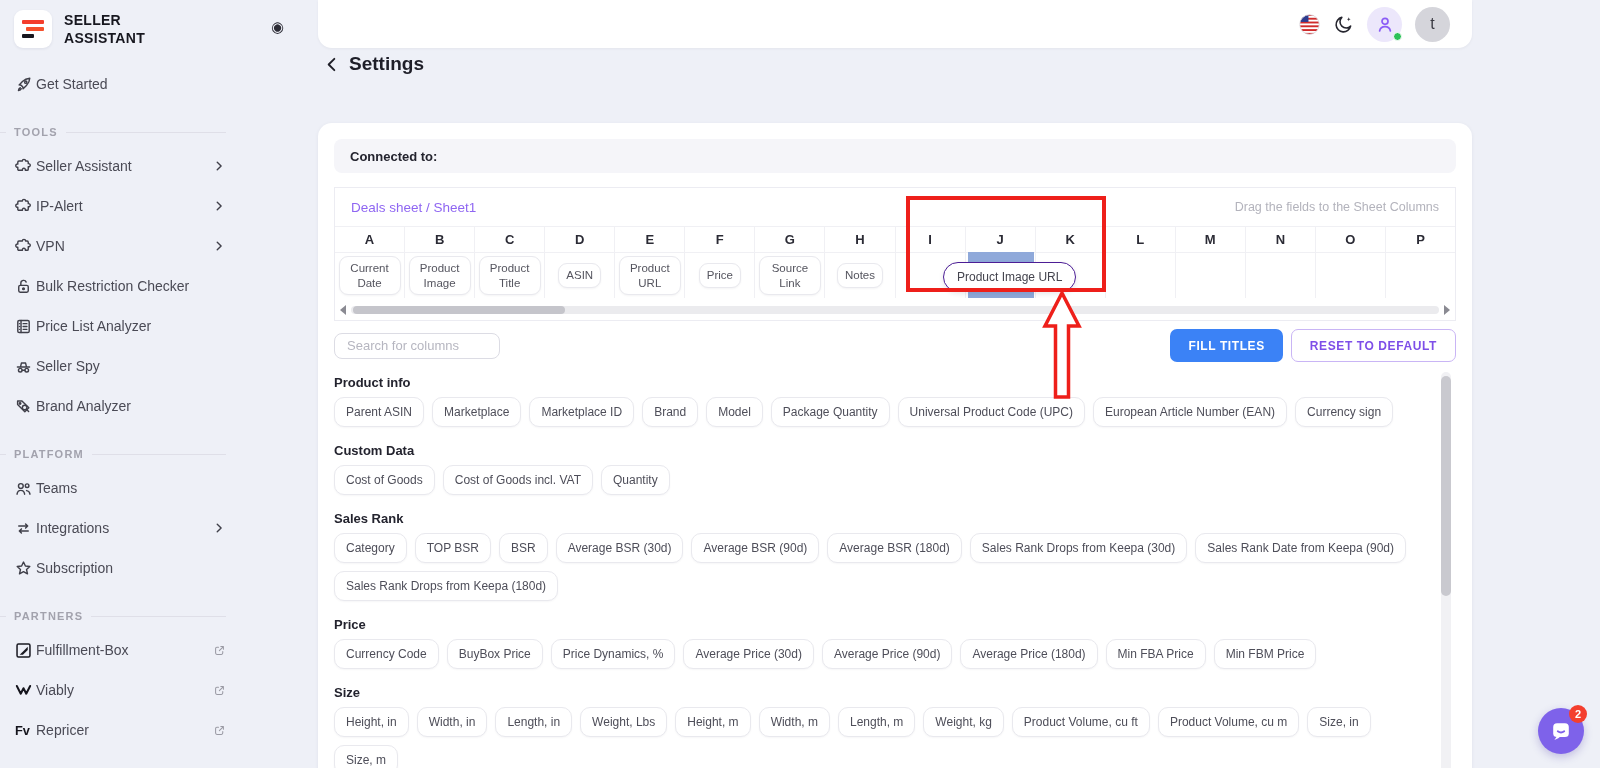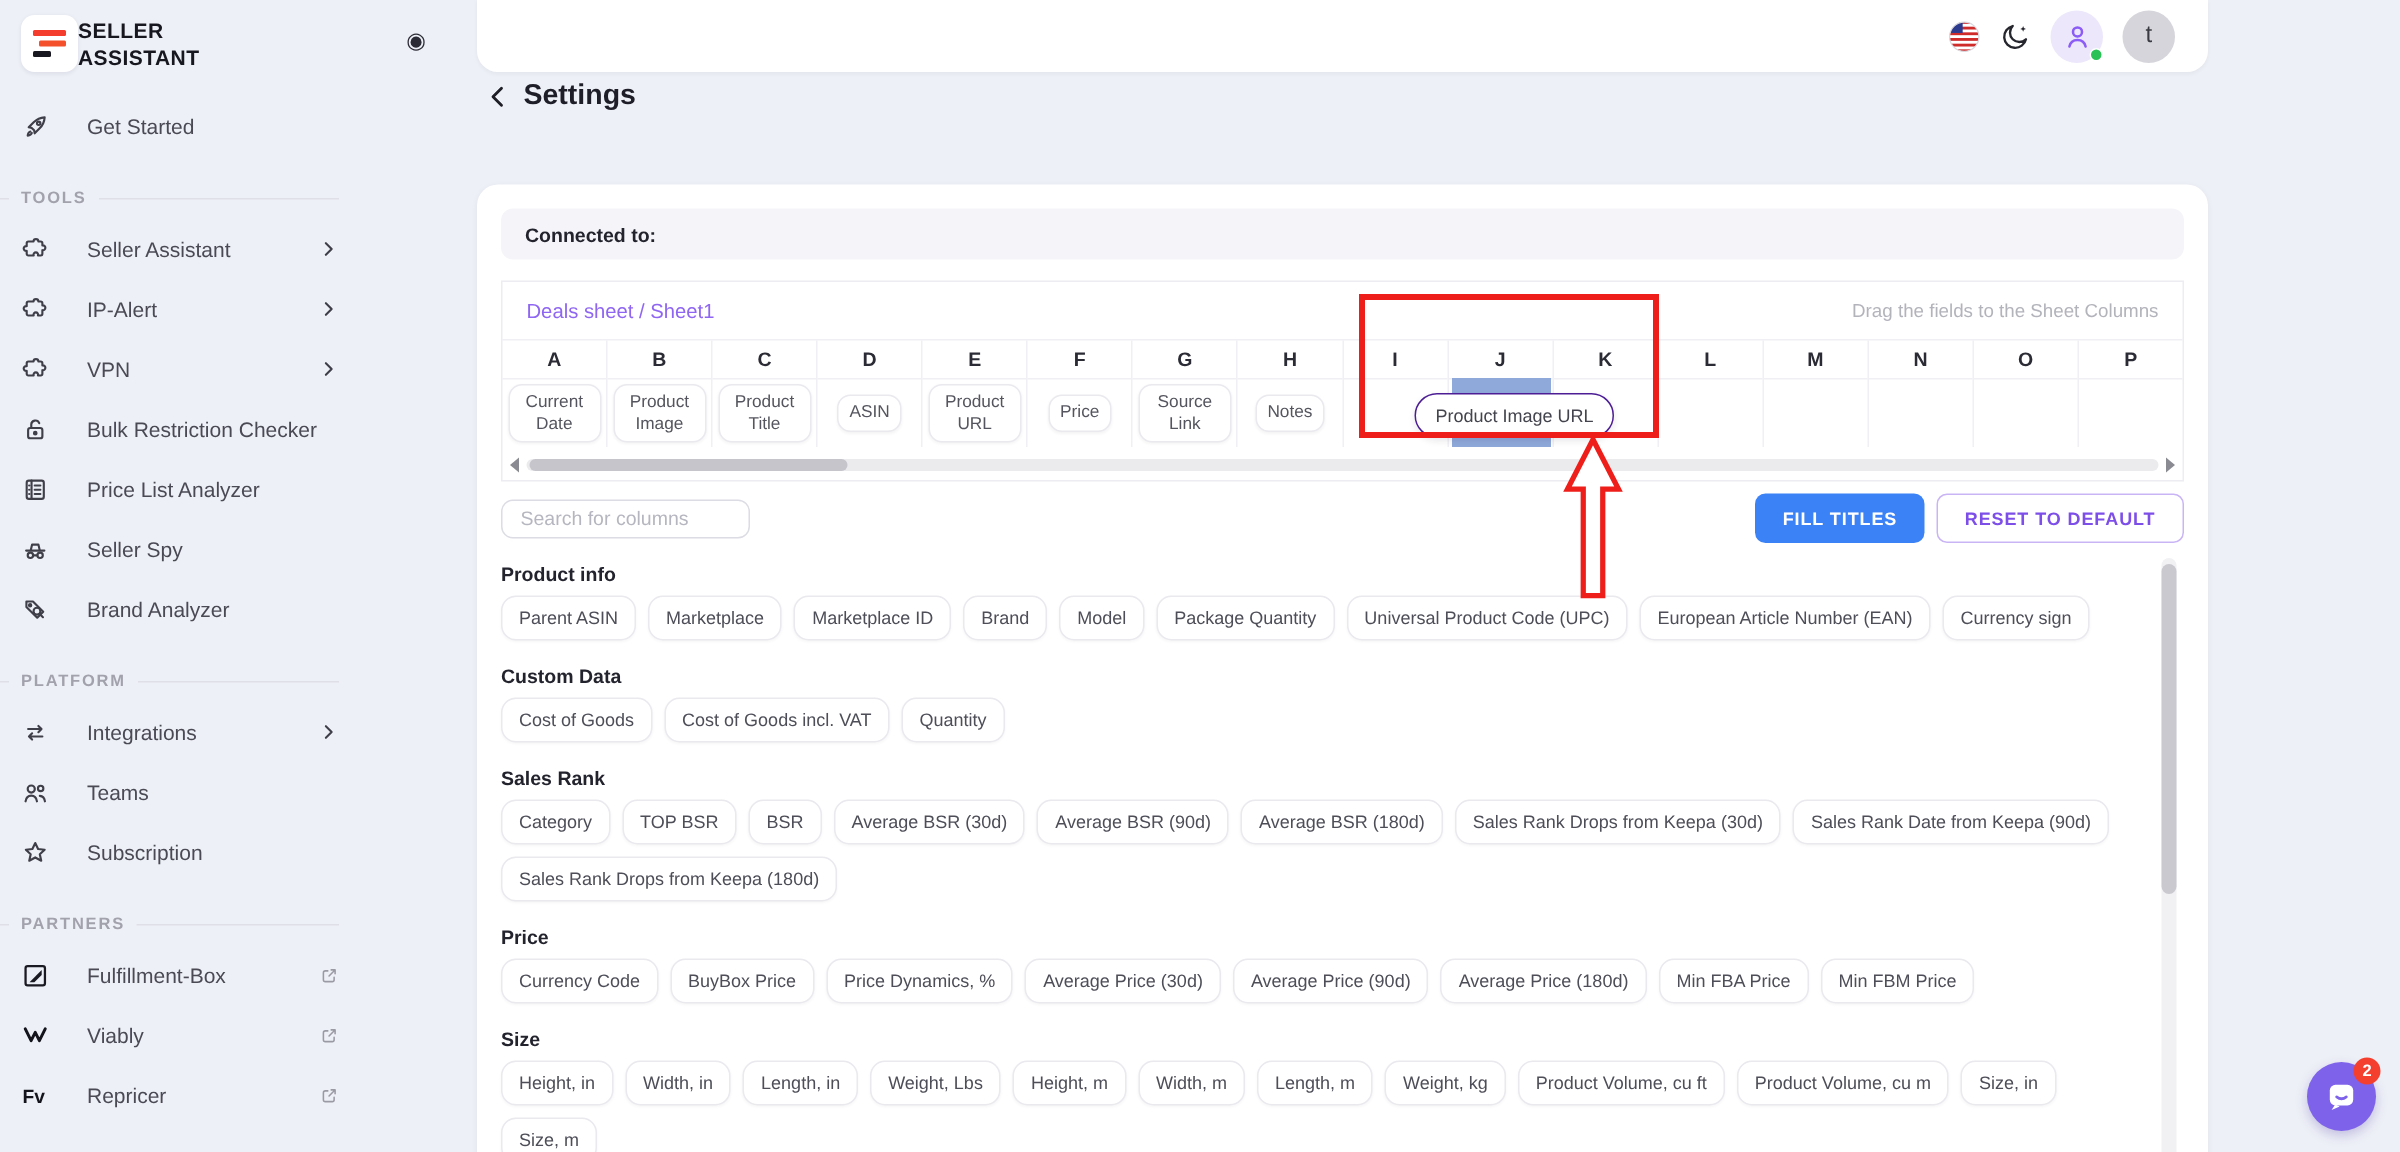--- a/index.html
+++ b/index.html
@@ -5,30 +5,30 @@
   * { box-sizing: border-box; margin:0; padding:0; }
   html,body { width:1600px; height:768px; overflow:hidden; }
   body {
     font-family:"Liberation Sans", sans-serif;
     background:#eef0f7;
     color:#24242e;
     position:relative;
   }
   
   .sidebar { position:absolute; left:0; top:0; width:300px; height:768px; padding:10px 16px 0 14px; }
-  .logo-row { display:flex; align-items:flex-start; gap:0; }
+  .logo-row { display:flex; align-items:flex-start; gap:12px; }
   .logo-tile { width:38px; height:38px; background:#fff; border-radius:9px; box-shadow:0 1px 3px rgba(30,30,60,.08);
                display:flex; flex-direction:column; justify-content:center; gap:3px; padding-left:8px; flex:0 0 auto; }
   .logo-bar { height:4px; border-radius:1px; }
   .logo-bar.b1 { width:22px; background:#f43d2c; }
   .logo-bar.b2 { width:18px; background:#f4502c; margin-left:4px; }
   .logo-bar.b3 { width:12px; background:#17171f; }
   .brand-name { font-weight:bold; font-size:14px; line-height:1.25; letter-spacing:.3px; color:#17171f; padding-top:2px; }
   .collapse-btn { margin-left:auto; margin-top:8px; font-size:15px; color:#2b2b35; cursor:pointer; }
-  .nav-item { display:flex; align-items:center; gap:25px; height:40px; font-size:14px; color:#4a4a55; cursor:pointer; width:212px; }
+  .nav-item { display:flex; align-items:center; gap:3px; height:40px; font-size:14px; color:#4a4a55; cursor:pointer; width:212px; }
   .nav-item .nav-ic { width:19px; height:19px; flex:0 0 auto; display:flex; align-items:center; justify-content:center; }
   .nav-item svg { display:block; }
   .nav-chevron, .nav-ext { margin-left:auto; display:flex; }
   .get-started { margin-top:16px; }
   .side-section { display:flex; align-items:center; gap:8px; margin:22px 0 8px; font-size:11px; letter-spacing:1.2px;
                   color:#a2a2ad; font-weight:bold; width:212px; }
   .side-section::before { content:""; width:6px; height:1px; background:#dfdfe8; margin-left:-14px; }
   .side-section::after { content:""; flex:1; height:1px; background:#dfdfe8; }
   
   .topbar { position:absolute; left:318px; top:0; width:1154px; height:48px; background:#fff;
@@ -221,41 +221,41 @@
         </span>
          <span class="nav-label">Brand Analyzer</span>
 
        </div>
       <div class="side-section">
         <span>PLATFORM</span>
       </div>
       <div class="nav-item">
          <span class="nav-ic">
           <svg width="19" height="19" viewBox="0 0 20 20" fill="none" stroke="#3f3f49" stroke-width="1.5" stroke-linecap="round" stroke-linejoin="round">
+            <circle cx="7.2" cy="7.4" r="2.5"></circle>
+            <path d="M3.2 16c.4-2.6 2-4 4-4s3.6 1.4 4 4"></path>
+            <circle cx="13.8" cy="7" r="1.9"></circle>
+            <path d="M13.2 12.2c2 .2 3.3 1.6 3.6 3.8"></path>
+          </svg>
+        </span>
+         <span class="nav-label">Teams</span>
+
+       </div>
+      <div class="nav-item">
+         <span class="nav-ic">
+          <svg width="19" height="19" viewBox="0 0 20 20" fill="none" stroke="#3f3f49" stroke-width="1.5" stroke-linecap="round" stroke-linejoin="round">
             <path d="M5 7.4h9.4m0 0-2.2-2.2m2.2 2.2-2.2 2.2M15 12.6H5.6m0 0 2.2-2.2m-2.2 2.2 2.2 2.2"></path>
           </svg>
         </span>
          <span class="nav-label">Integrations</span>
          <span class="nav-chevron">
           <svg width="14" height="14" viewBox="0 0 20 20" fill="none" stroke="#3f3f49" stroke-width="2" stroke-linecap="round" stroke-linejoin="round">
             <path d="m7.5 4.5 5.5 5.5-5.5 5.5"></path>
           </svg>
         </span>
-
-       </div>
-      <div class="nav-item">
-         <span class="nav-ic">
-          <svg width="19" height="19" viewBox="0 0 20 20" fill="none" stroke="#3f3f49" stroke-width="1.5" stroke-linecap="round" stroke-linejoin="round">
-            <circle cx="7.2" cy="7.4" r="2.5"></circle>
-            <path d="M3.2 16c.4-2.6 2-4 4-4s3.6 1.4 4 4"></path>
-            <circle cx="13.8" cy="7" r="1.9"></circle>
-            <path d="M13.2 12.2c2 .2 3.3 1.6 3.6 3.8"></path>
-          </svg>
-        </span>
-         <span class="nav-label">Teams</span>
 
        </div>
       <div class="nav-item">
          <span class="nav-ic">
           <svg width="19" height="19" viewBox="0 0 20 20" fill="none" stroke="#3f3f49" stroke-width="1.5" stroke-linecap="round" stroke-linejoin="round">
             <path d="M10 3.2l2 4.2 4.6.5-3.4 3.2 1 4.5L10 13.3l-4.2 2.3 1-4.5L3.4 7.9 8 7.4z"></path>
           </svg>
         </span>
          <span class="nav-label">Subscription</span>
 

